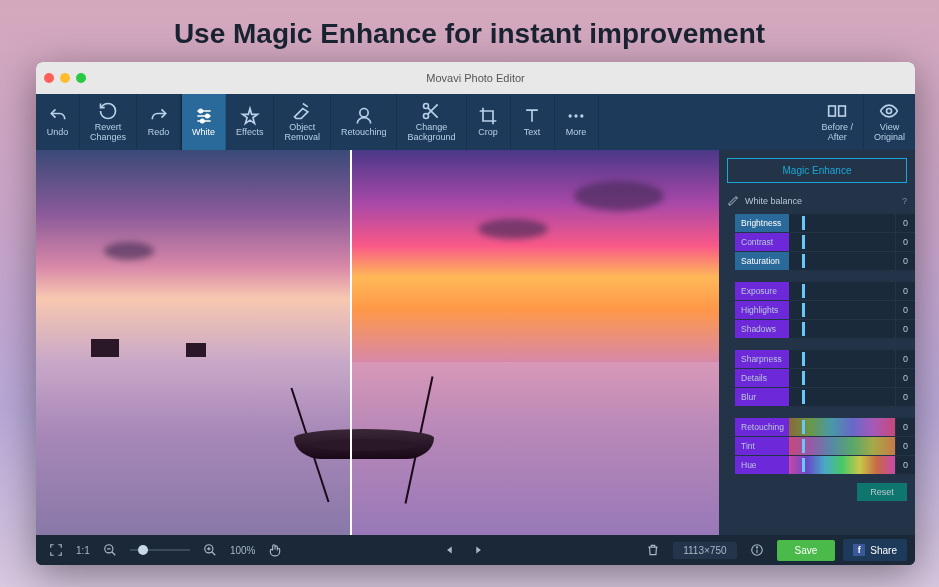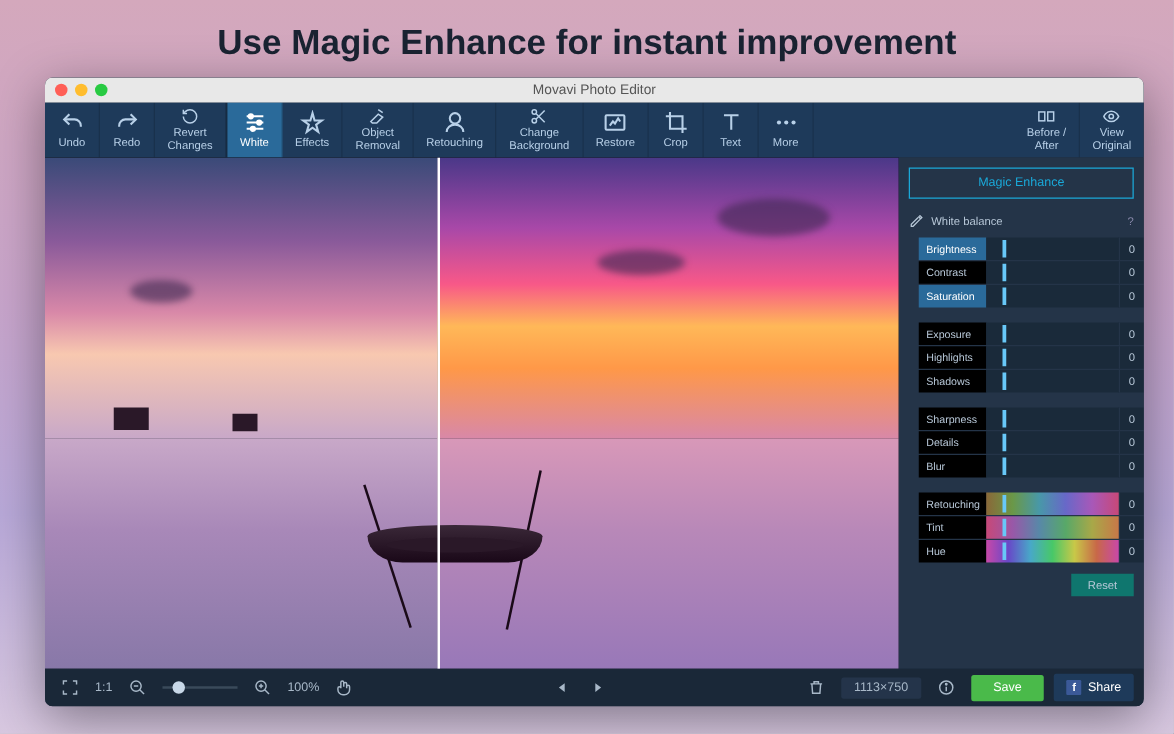--- a/index.html
+++ b/index.html
@@ -1,26 +1,26 @@
 <!DOCTYPE html>
 <html><head>
 <meta charset="utf-8">
 <style>
 * { margin: 0; padding: 0; box-sizing: border-box; font-family: -apple-system, BlinkMacSystemFont, "Segoe UI", Arial, sans-serif; }
 body { width: 939px; height: 587px; background: linear-gradient(180deg, #d4a8bc 0%, #c8a4ca 40%, #b8a8d8 70%, #d8c8e0 100%); overflow: hidden; position: relative; }
 .headline { text-align: center; font-size: 28px; font-weight: 600; color: #1a2332; padding: 18px 0 14px; }
 .window { position: absolute; left: 36px; right: 24px; top: 62px; bottom: 22px; background: #1a2838; border-radius: 6px; box-shadow: 0 10px 40px rgba(0,0,0,0.4); display: flex; flex-direction: column; overflow: hidden; }
-.titlebar { height: 20px; background: #e8e8e8; display: flex; align-items: center; padding: 0 8px; position: relative; }
+.titlebar { height: 32px; background: #e8e8e8; display: flex; align-items: center; padding: 0 8px; position: relative; }
 .traffic-lights { display: flex; gap: 6px; }
 .tl { width: 10px; height: 10px; border-radius: 50%; }
 .tl.red { background: #ff5f57; }
 .tl.yellow { background: #ffbd2e; }
 .tl.green { background: #28ca42; }
 .title-text { position: absolute; left: 0; right: 0; text-align: center; font-size: 11px; color: #555; pointer-events: none; }
-.toolbar { height: 44px; background: #1e3a5a; display: flex; align-items: stretch; }
+.toolbar { height: 56px; background: #1e3a5a; display: flex; align-items: stretch; }
 .tb-item { display: flex; flex-direction: column; align-items: center; justify-content: center; padding: 4px 10px; color: #b8d0e8; font-size: 9px; cursor: pointer; min-width: 44px; border-right: 1px solid rgba(0,0,0,0.15); }
 .tb-item.active { background: #2a6a9a; color: #fff; }
 .tb-item:last-child { border-right: none; }
 .tb-item svg { width: 20px; height: 20px; margin-bottom: 2px; }
 .tb-divider { width: 1px; background: #14283c; }
 .tb-spacer { flex: 1; }
 .tb-label { line-height: 1.1; text-align: center; white-space: pre-line; }
 .main-area { flex: 1; display: flex; min-height: 0; }
 .canvas-wrap { flex: 1; position: relative; background: #0a1420; display: flex; align-items: center; justify-content: center; overflow: hidden; }
 .photo { width: 100%; height: 100%; position: relative; }
@@ -35,21 +35,21 @@
 .boat-inner { position: absolute; bottom: 18px; left: 15px; right: 15px; height: 12px; background: #2a1828; border-radius: 50%; }
 .mast { position: absolute; width: 2px; background: #1a0a18; bottom: 30px; }
 .split-line { position: absolute; left: 46%; top: 0; bottom: 0; width: 2px; background: #fff; z-index: 5; }
 .sidebar { width: 196px; background: #243448; display: flex; flex-direction: column; font-size: 9px; color: #b8c8d8; overflow: hidden; }
 .magic-btn { margin: 8px; padding: 6px; border: 1px solid #1aa8d8; color: #1aa8d8; text-align: center; font-size: 10px; cursor: pointer; }
 .wb-row { display: flex; align-items: center; padding: 4px 8px; gap: 6px; }
 .wb-row svg { width: 12px; height: 12px; }
 .help-q { margin-left: auto; color: #88a; }
 .slider-group { padding: 2px 0; margin-left: 16px; }
 .slider-row { display: flex; align-items: center; height: 18px; margin: 1px 0; }
-.slider-label { width: 54px; padding-left: 6px; font-size: 8.5px; background: #000000; height: 100%; display: flex; align-items: center; }
+.slider-label { width: 54px; padding-left: 6px; font-size: 8.5px; background: #6d28d9; height: 100%; display: flex; align-items: center; }
 .slider-label.active { background: #2a6a9a; color: #fff; }
 .slider-track { flex: 1; height: 100%; background: #1a2a3a; position: relative; }
 .slider-track.rainbow { background: linear-gradient(90deg, #8a6838, #6a9848, #4898a8, #6868c8, #a858b8, #c84878); }
 .slider-track.tint { background: linear-gradient(90deg, #c84878, #9858a8, #5888a8, #58a868, #a8a848, #c87848); }
 .slider-track.hue { background: linear-gradient(90deg, #c848a8, #6848c8, #48a8c8, #48c868, #c8c848, #c86848, #c848a8); }
 .slider-thumb { position: absolute; top: 2px; width: 3px; height: 14px; background: #68c8f8; left: 12%; }
 .slider-val { width: 20px; text-align: center; font-size: 9px; background: #1a2a3a; height: 100%; display: flex; align-items: center; justify-content: center; border-left: 1px solid #243448; }
 .group-gap { height: 6px; }
 .reset-btn { margin: 6px 8px; padding: 4px; background: #0f766e; text-align: center; font-size: 9px; cursor: pointer; align-self: flex-end; width: 50px; }
 .statusbar { height: 30px; background: #1a2838; display: flex; align-items: center; padding: 0 8px; gap: 8px; color: #a8b8c8; font-size: 10px; }
@@ -82,32 +82,32 @@
   <div class="toolbar">
     <div class="tb-item">
       <svg viewBox="0 0 24 24" fill="none" stroke="currentColor" stroke-width="2">
           <path d="M9 14L4 9l5-5"></path>
           <path d="M4 9h10a6 6 0 016 6v1"></path>
         </svg>
       <span class="tb-label">Undo</span>
     </div>
     <div class="tb-item">
       <svg viewBox="0 0 24 24" fill="none" stroke="currentColor" stroke-width="2">
+          <path d="M3 12a9 9 0 109-9 9 9 0 00-6.4 2.6L3 8"></path>
+          <path d="M3 3v5h5"></path>
+        </svg>
+      <span class="tb-label">Revert
+Changes</span>
+    </div>
+    <div class="tb-item">
+      <svg viewBox="0 0 24 24" fill="none" stroke="currentColor" stroke-width="2">
           <path d="M15 14l5-5-5-5"></path>
           <path d="M20 9H10a6 6 0 00-6 6v1"></path>
         </svg>
       <span class="tb-label">Redo</span>
-    </div>
-    <div class="tb-item">
-      <svg viewBox="0 0 24 24" fill="none" stroke="currentColor" stroke-width="2">
-          <path d="M3 12a9 9 0 109-9 9 9 0 00-6.4 2.6L3 8"></path>
-          <path d="M3 3v5h5"></path>
-        </svg>
-      <span class="tb-label">Revert
-Changes</span>
     </div>
     <div class="tb-divider"></div>
     <div class="tb-item active">
       <svg viewBox="0 0 24 24" fill="none" stroke="currentColor" stroke-width="2">
           <line x1="4" y1="6" x2="20" y2="6"></line>
           <line x1="4" y1="12" x2="20" y2="12"></line>
           <line x1="4" y1="18" x2="20" y2="18"></line>
           <circle cx="8" cy="6" r="2" fill="currentColor"></circle>
           <circle cx="16" cy="12" r="2" fill="currentColor"></circle>
           <circle cx="10" cy="18" r="2" fill="currentColor"></circle>
@@ -137,27 +137,20 @@
     </div>
     <div class="tb-item">
       <svg viewBox="0 0 24 24" fill="none" stroke="currentColor" stroke-width="2">
           <circle cx="6" cy="6" r="3"></circle>
           <circle cx="6" cy="18" r="3"></circle>
           <line x1="20" y1="4" x2="8.5" y2="15.5"></line>
           <line x1="20" y1="20" x2="8.5" y2="8.5"></line>
         </svg>
       <span class="tb-label">Change
 Background</span>
-    </div>
-    <div class="tb-item">
-      <svg viewBox="0 0 24 24" fill="none" stroke="currentColor" stroke-width="2">
-          <rect x="3" y="5" width="18" height="14" rx="1"></rect>
-          <path d="M7 15l3-4 2 2 3-5 2 3"></path>
-        </svg>
-      <span class="tb-label">Restore</span>
     </div>
     <div class="tb-item">
       <svg viewBox="0 0 24 24" fill="none" stroke="currentColor" stroke-width="2">
           <path d="M6 2v16h16"></path>
           <path d="M18 22V6H2"></path>
         </svg>
       <span class="tb-label">Crop</span>
     </div>
     <div class="tb-item">
       <svg viewBox="0 0 24 24" fill="none" stroke="currentColor" stroke-width="2">

